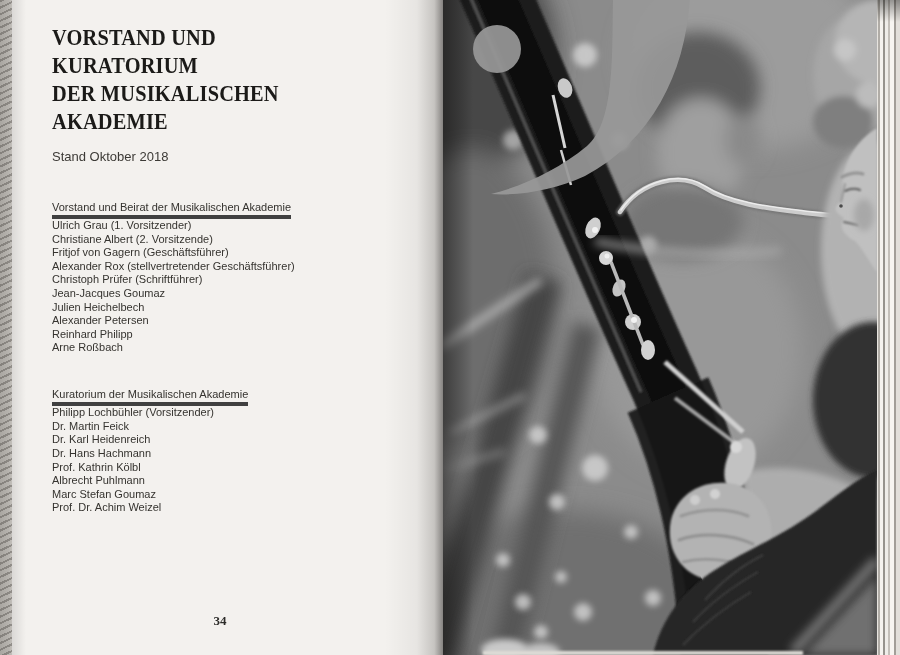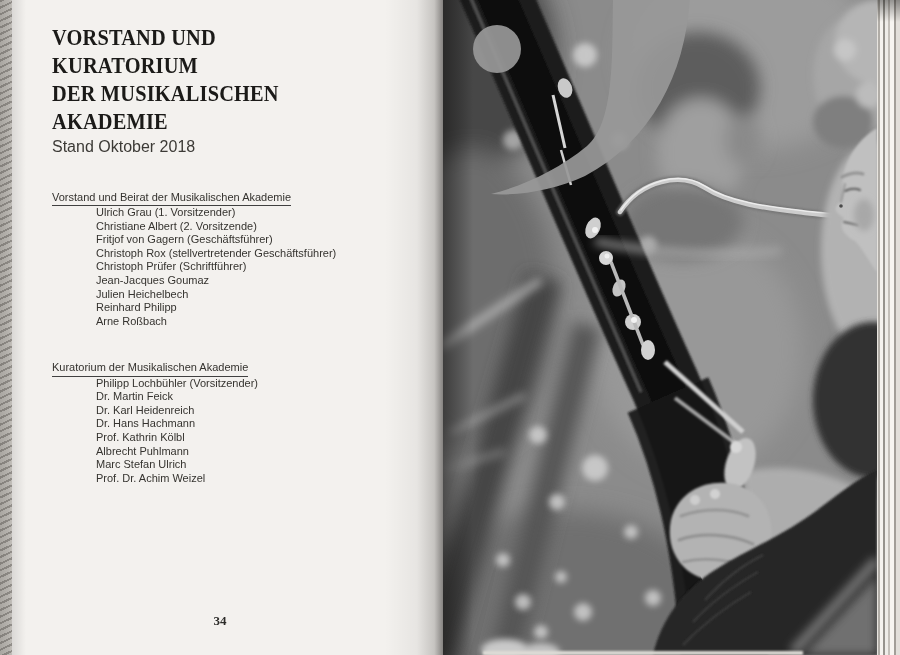--- a/index.html
+++ b/index.html
@@ -21,29 +21,29 @@
   }
   
   .left-content{position:absolute;left:52px;top:23px;width:360px;color:#35332f;}
   .page-title{
     margin:0;color:#1b1a18;
     font-family:"Liberation Serif", serif;font-weight:700;
     font-size:24px;line-height:28px;letter-spacing:.2px;
     transform:scaleX(.85);transform-origin:left top;
     white-space:pre-line;
   }
-  .date-line{margin-top:4px;font-size:16px;line-height:15px;color:#3c3a36;}
+  .date-line{margin-top:14px;font-size:13px;line-height:15px;color:#3c3a36;}
   .section{margin-top:33px;}
   .section + .section{margin-top:29px;}
   .section-heading{
     display:inline-block;font-size:11px;line-height:13.6px;
-    border-bottom:1px solid #404040;padding-bottom:.5px;color:#34322e;
+    border-bottom:4px solid #404040;padding-bottom:.5px;color:#34322e;
   }
   .member-list{list-style:none;margin:0;padding:0;font-size:11px;}
-  .member-list li{line-height:13.6px;margin-left:44px;}
+  .member-list li{line-height:13.6px;}
   .page-number{
     position:absolute;left:10px;top:613px;width:420px;text-align:center;
     font-family:"Liberation Serif", serif;font-weight:700;font-size:13px;color:#2c2b29;
   }
   
   .gutter-shadow{
     position:absolute;left:385px;top:0;width:58px;height:655px;
     background:linear-gradient(90deg, rgba(0,0,0,0) 0%, rgba(0,0,0,.05) 55%, rgba(40,36,32,.22) 85%, rgba(25,22,20,.5) 100%);
   }
   
@@ -71,39 +71,40 @@
 DER MUSIKALISCHEN
 AKADEMIE</h1>
   <div class="date-line">Stand Oktober 2018</div>
 
   <div class="section">
     <span class="section-heading">Vorstand und Beirat der Musikalischen Akademie</span>
     <ul class="member-list">
       <li>Ulrich Grau (1. Vorsitzender)</li>
       <li>Christiane Albert (2. Vorsitzende)</li>
       <li>Fritjof von Gagern (Geschäftsführer)</li>
-      <li>Christoph Rox (stellvertretender Geschäftsführer)</li>
+      <li>Alexander Rox (stellvertretender Geschäftsführer)</li>
       <li>Christoph Prüfer (Schriftführer)</li>
       <li>Jean-Jacques Goumaz</li>
       <li>Julien Heichelbech</li>
+      <li>Alexander Petersen</li>
       <li>Reinhard Philipp</li>
       <li>Arne Roßbach</li>
     </ul>
   </div>
 
   <div class="section">
     <span class="section-heading">Kuratorium der Musikalischen Akademie</span>
     <ul class="member-list">
       <li>Philipp Lochbühler (Vorsitzender)</li>
       <li>Dr. Martin Feick</li>
       <li>Dr. Karl Heidenreich</li>
       <li>Dr. Hans Hachmann</li>
       <li>Prof. Kathrin Kölbl</li>
       <li>Albrecht Puhlmann</li>
-      <li>Marc Stefan Ulrich</li>
+      <li>Marc Stefan Goumaz</li>
       <li>Prof. Dr. Achim Weizel</li>
     </ul>
   </div>
 </div>
 
 <div class="page-number">34</div>
 
 <div class="gutter-shadow"></div>
 
 <div class="photo">

